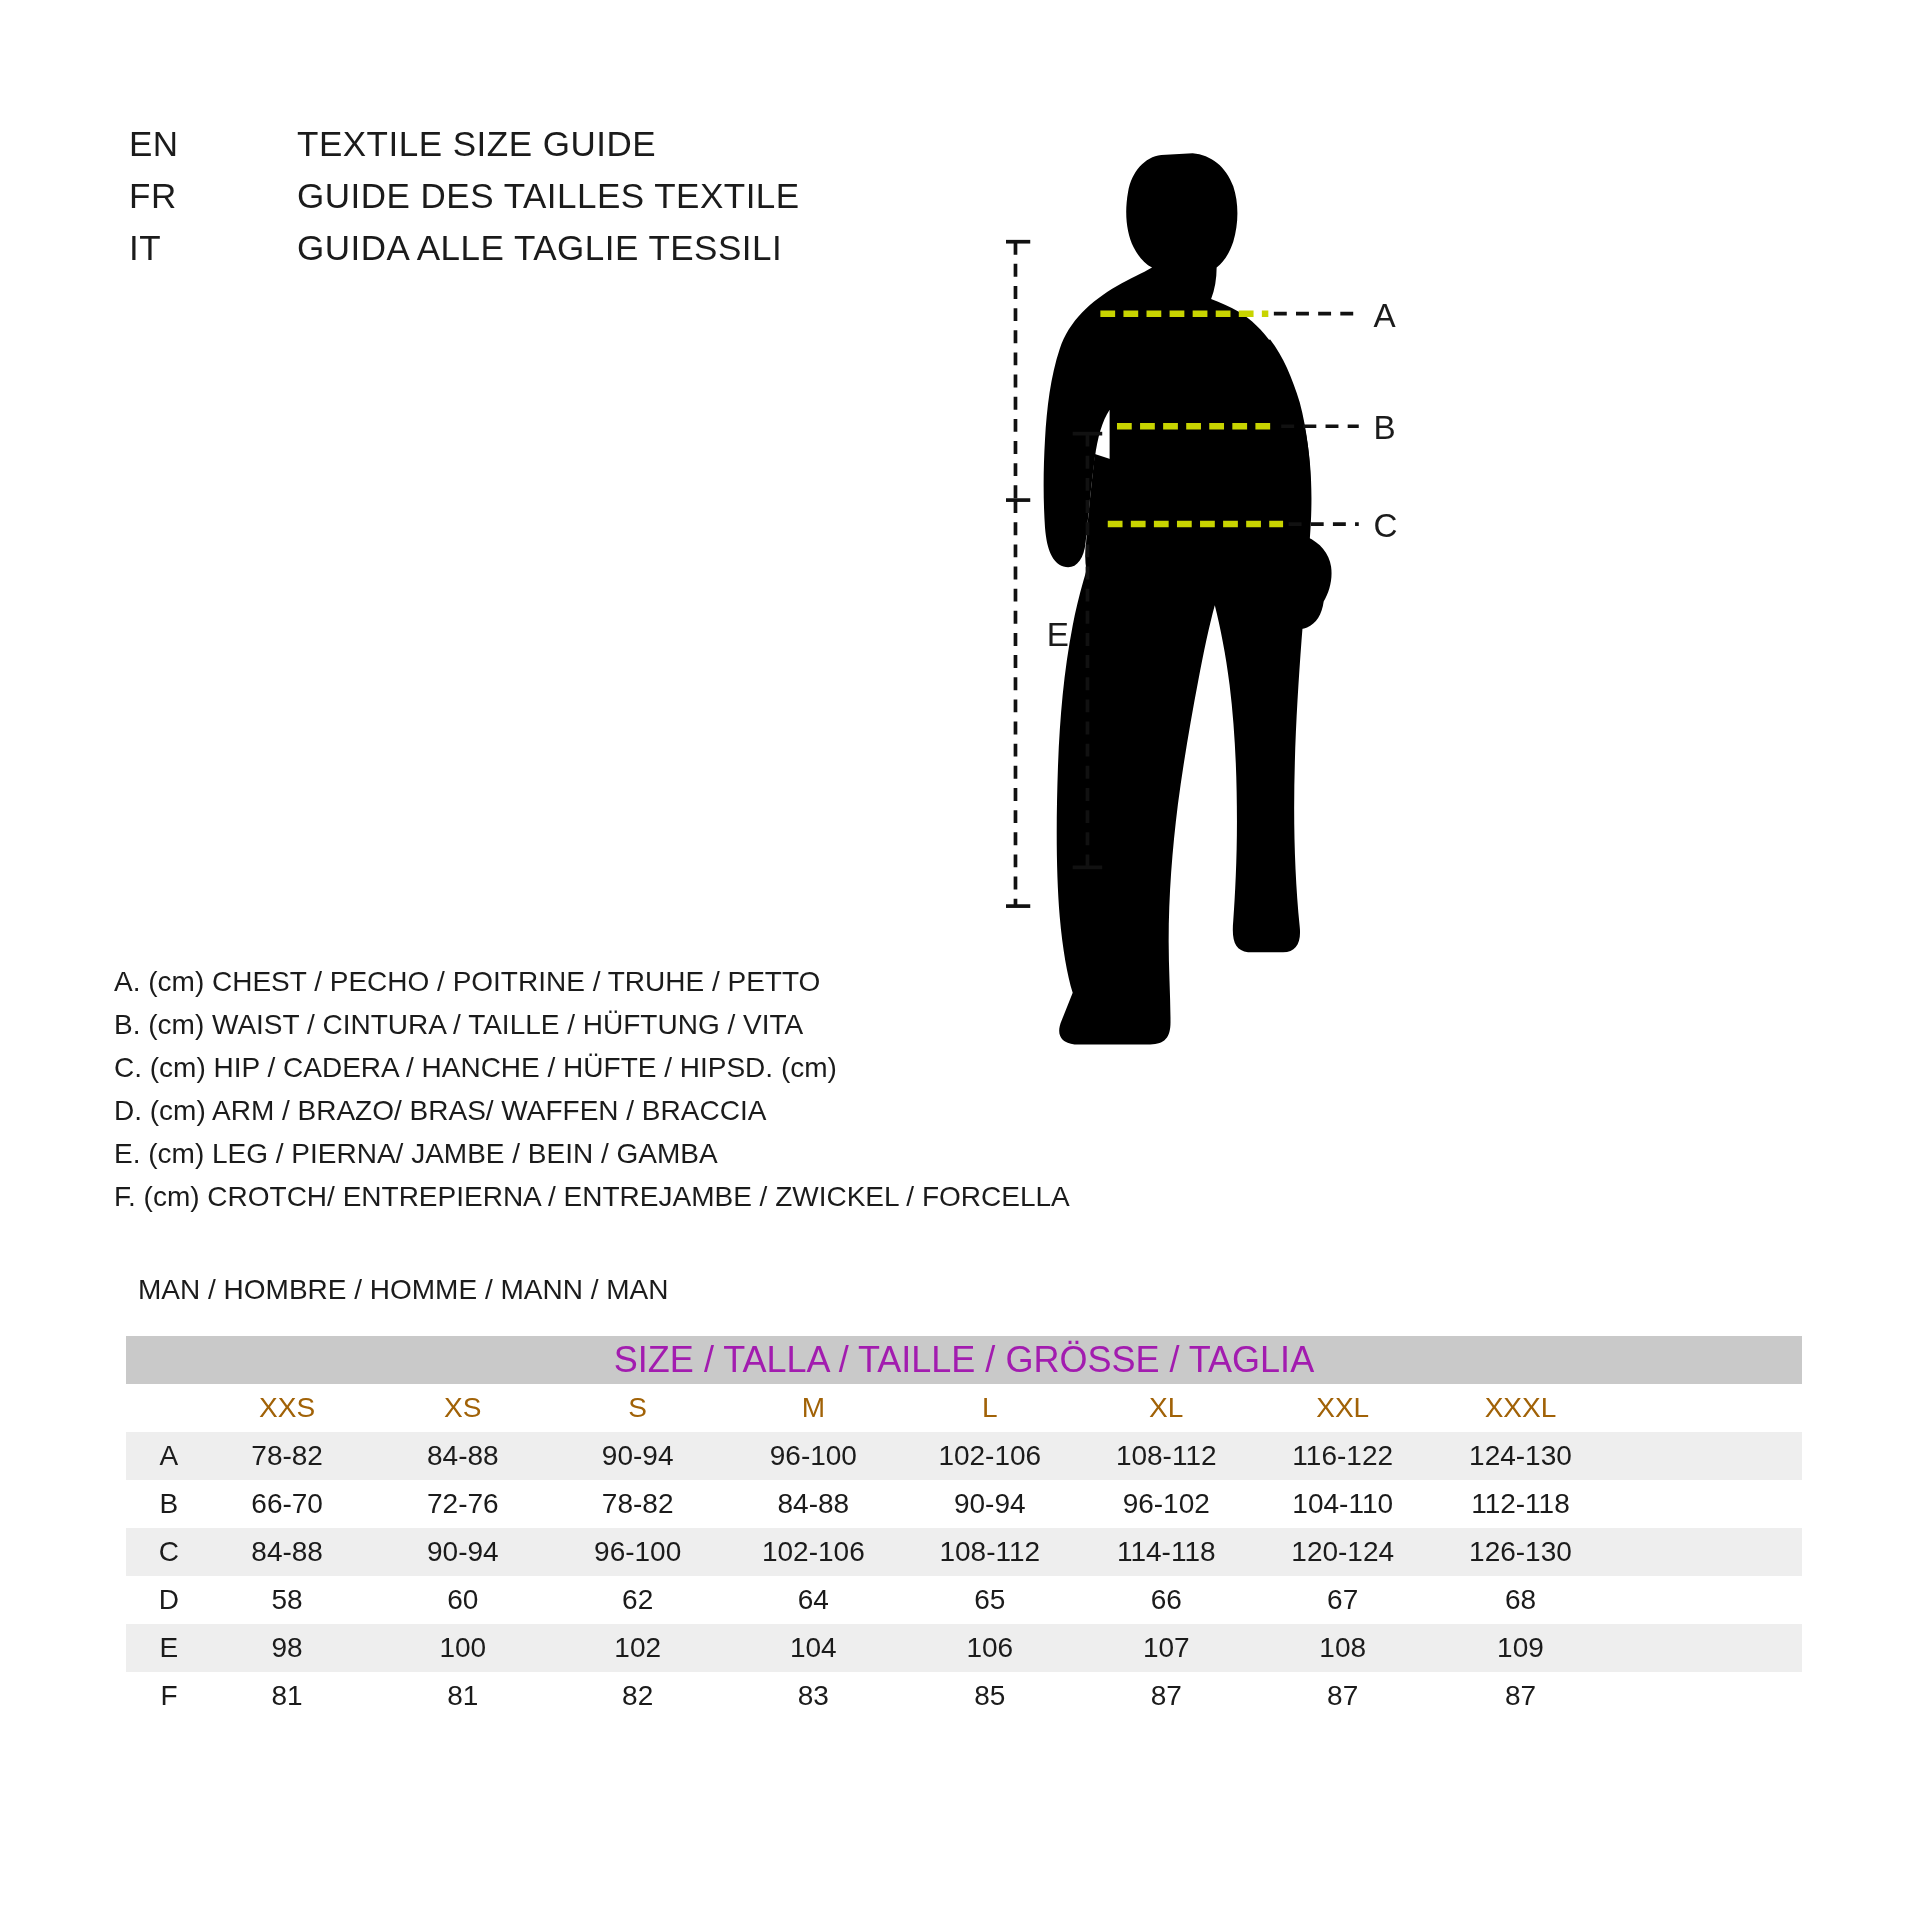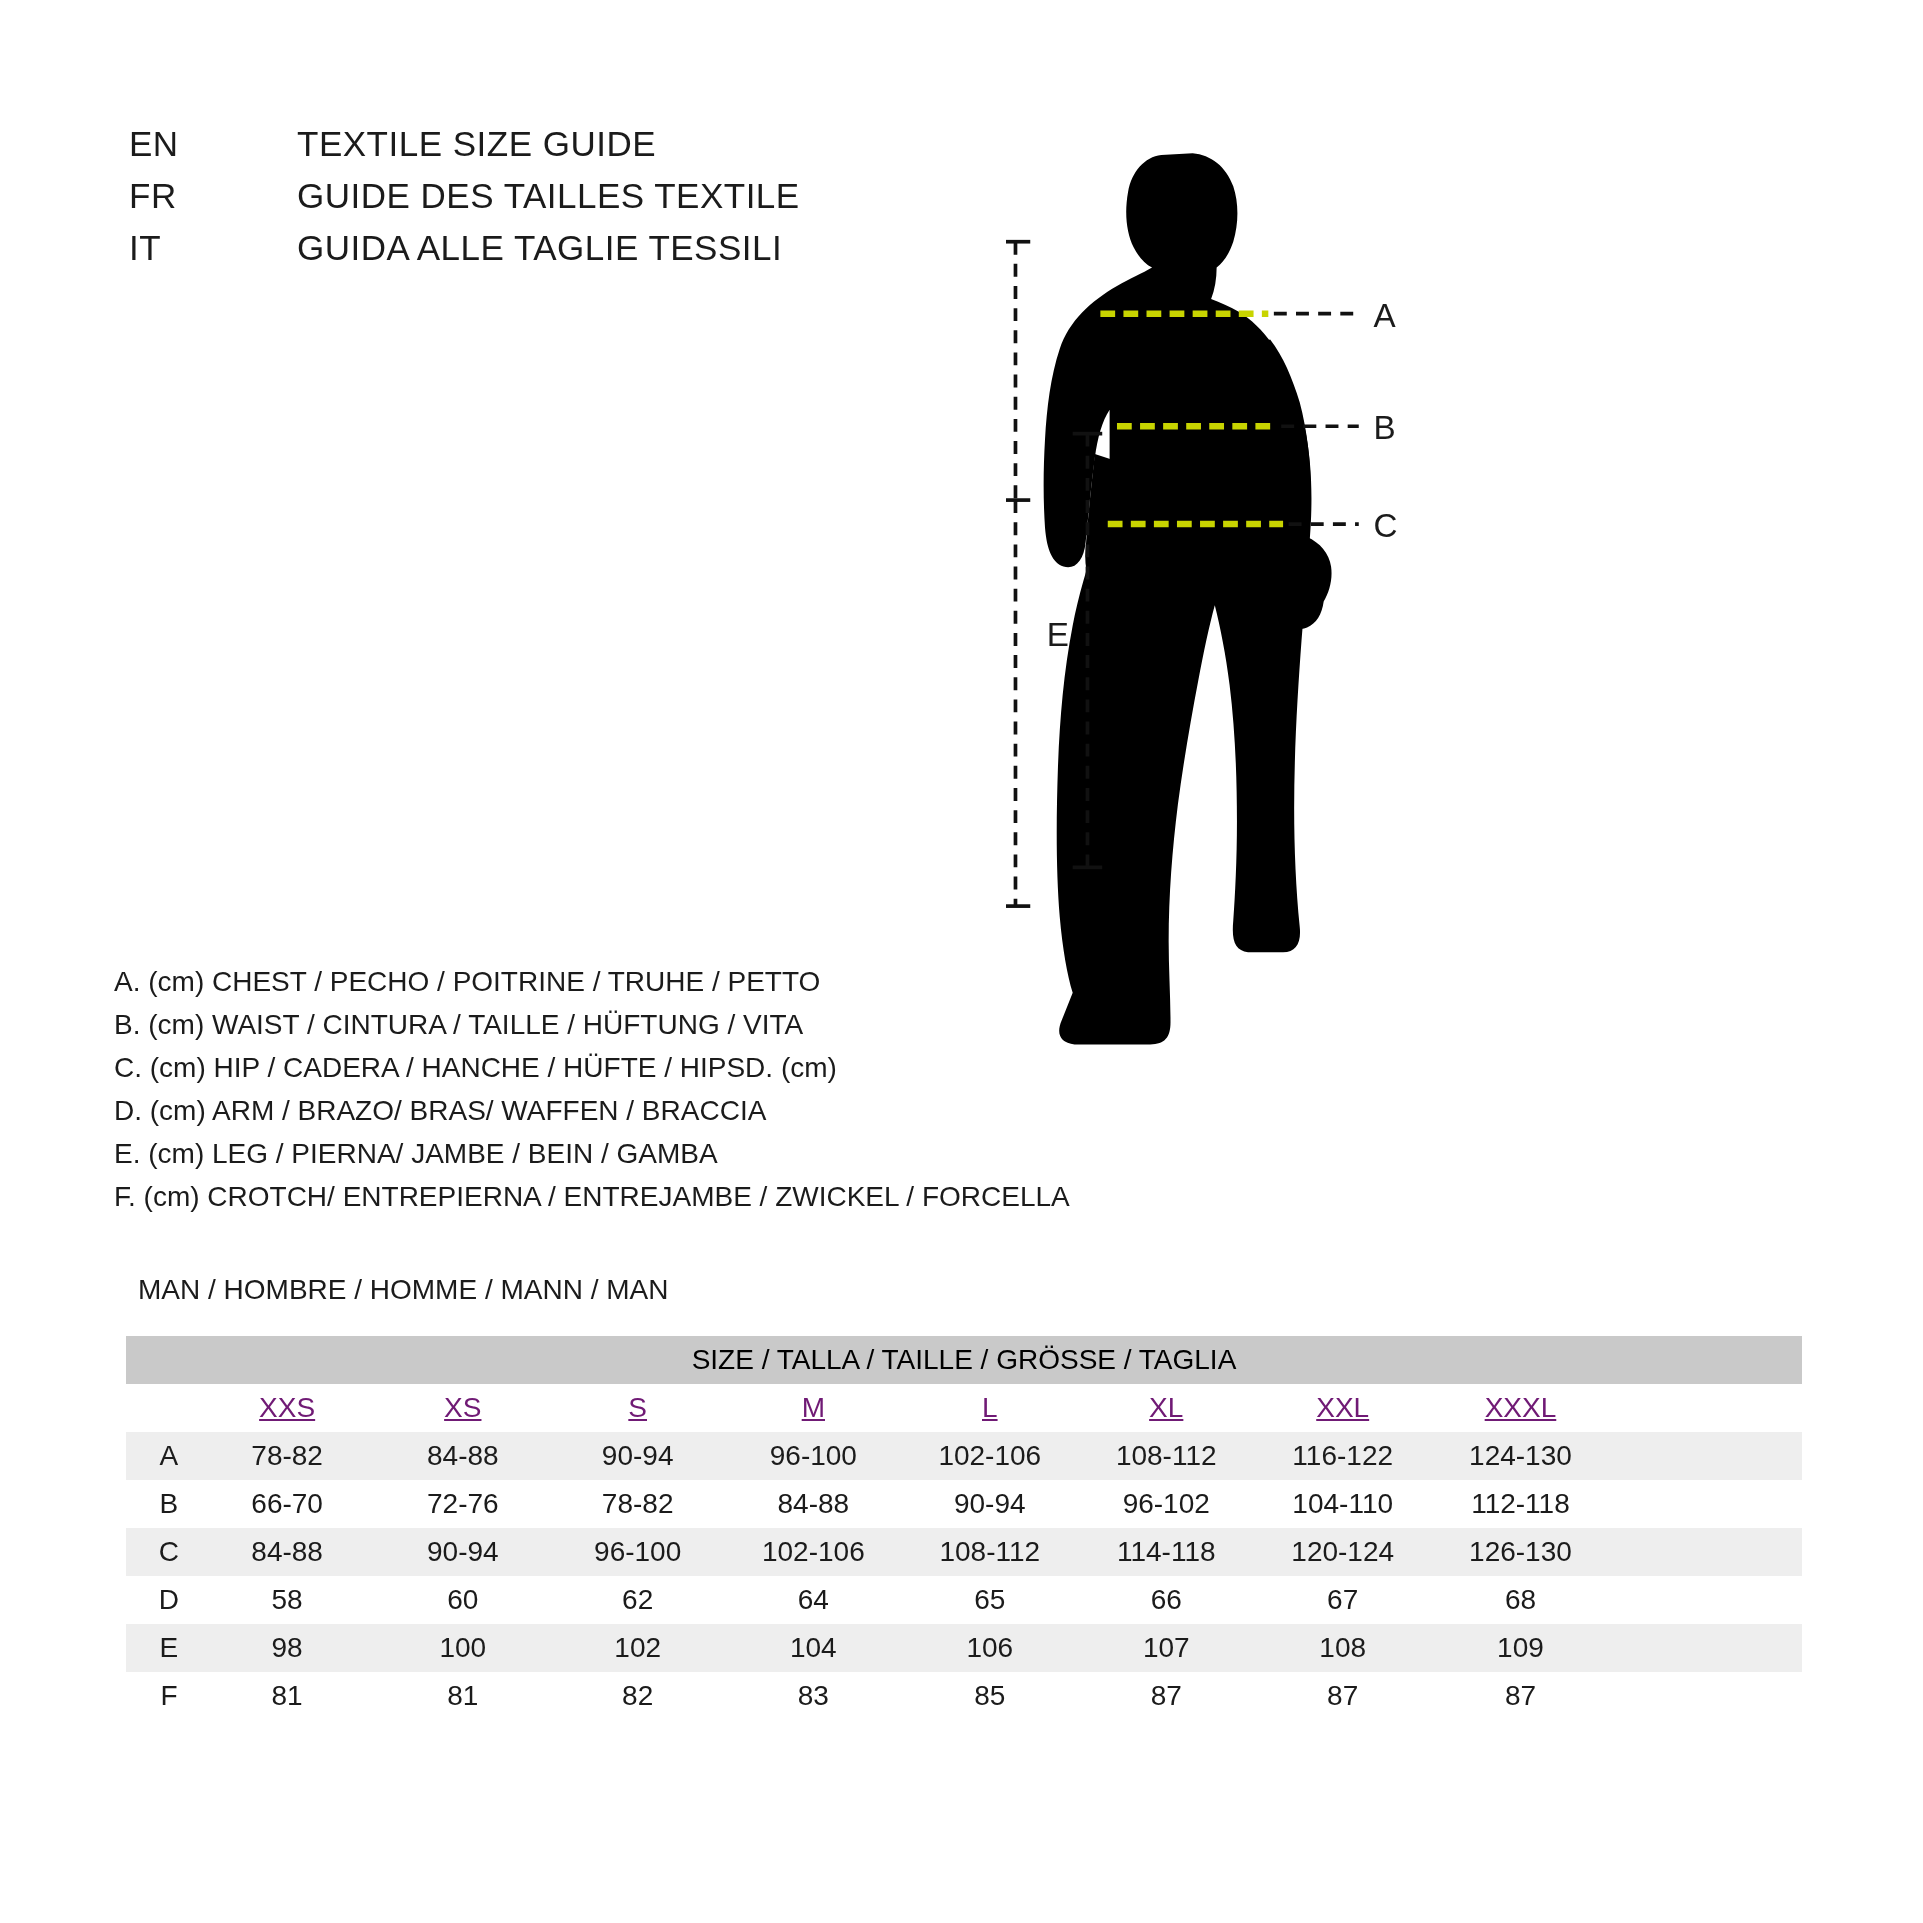--- a/index.html
+++ b/index.html
@@ -89,44 +89,43 @@
     text-align: center;
     font-weight: normal;
     height: 48px;
   }
   .row-header-band {
     background: #c9c9c9;
   }
   .row-header-band td {
     text-align: left;
     padding-left: 13px;
-    font-size: 28px;
-    color: #000000;
+    font-size: 36px;
+    color: #a21caf;
     height: 52px;
   }
   .row-shaded {
     background: #eeeeee;
   }
   .row-plain {
     background: #ffffff;
   }
   .col-label {
     width: 68px;
     text-align: left;
     padding-left: 13px !important;
   }
   .col-size {
     width: 201px;
   }
   .col-spacer {
     width: 231px;
   }
   .hdr-size-letter {
-    color: #701a75;
-    text-decoration: underline;
+    color: #a16207;
   }
 </style>
 </head>
 <body>
 
 <div id="title-block">
   <div class="title-row">
     <span class="title-lang">EN</span>
     <span class="title-text">TEXTILE SIZE GUIDE</span>
   </div>

